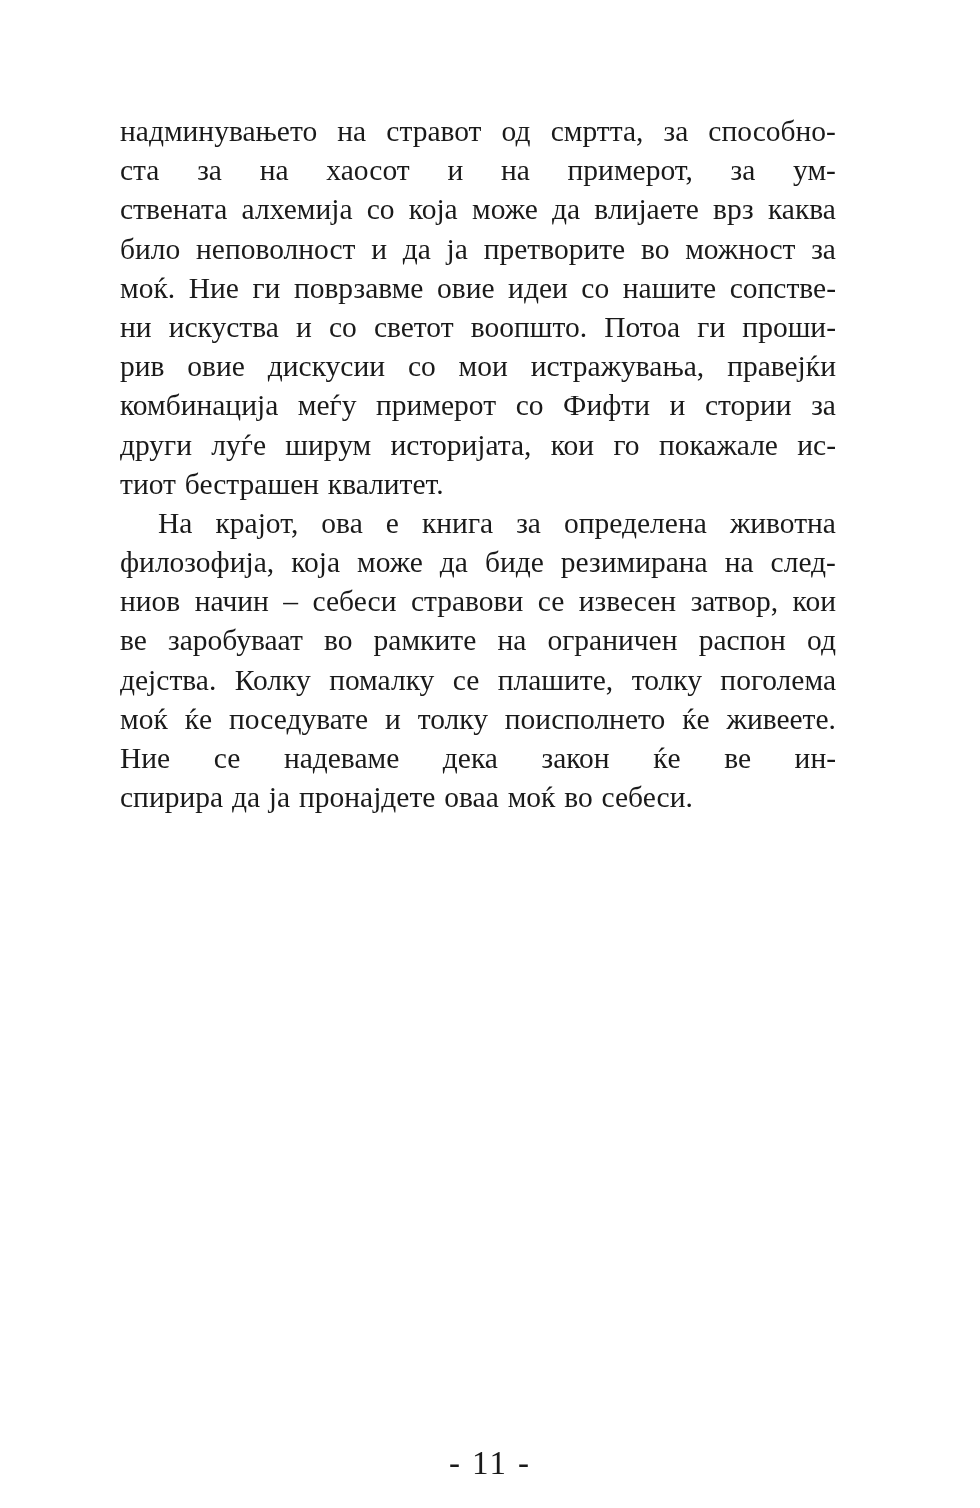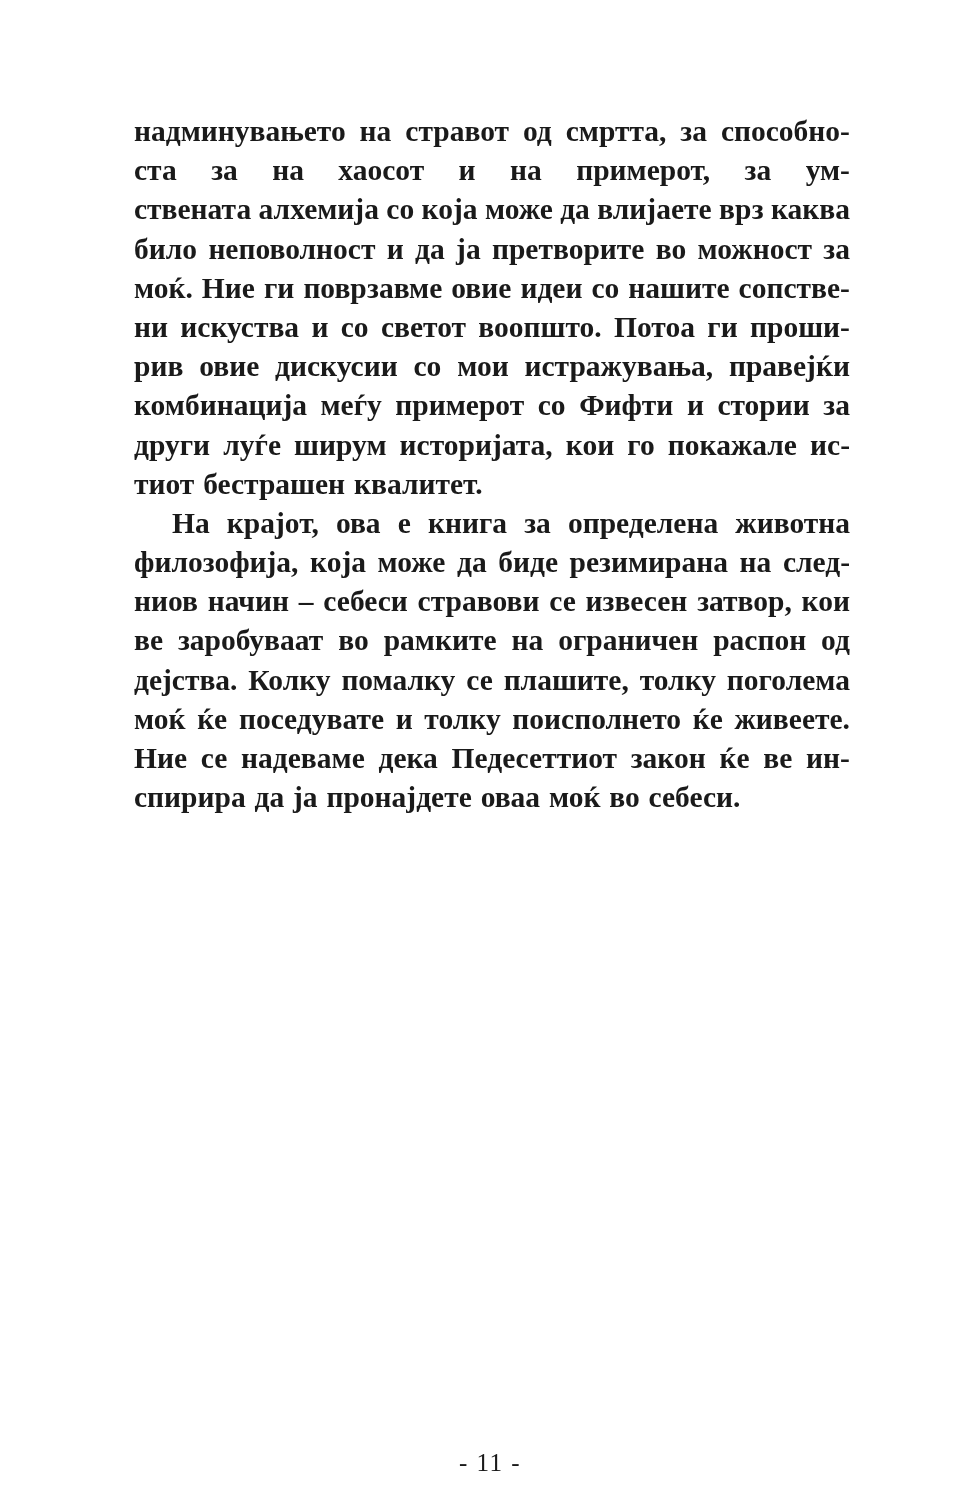--- a/index.html
+++ b/index.html
@@ -18,24 +18,23 @@
   }
 
   .page {
     position: absolute;
     inset: 0;
     background: #ffffff;
   }
 
   .text-block {
     position: absolute;
-    left: 134px;
+    left: 120px;
     top: 112px;
     width: 716px;
-    font-weight: bold;
   }
 
   
   .line {
     display: flex;
     width: 716px;
     height: 39.2px;
     align-items: baseline;
     font-size: 29.5px;
     line-height: 39.2px;
@@ -67,21 +66,21 @@
   .w {
     display: inline-block;
   }
 
   .page-number {
     position: absolute;
     left: 0;
     right: 0;
     top: 1448px;
     text-align: center;
-    font-size: 25px;
+    font-size: 33px;
     line-height: 30px;
     color: #1a1a1a;
     letter-spacing: 0.06em;
   }
 </style>
 </head>
 <body>
 
 <div class="page">
 
@@ -98,20 +97,20 @@
         <div class="line justify"><span class="w">други</span><span class="w">луѓе</span><span class="w">ширум</span><span class="w">историјата,</span><span class="w">кои</span><span class="w">го</span><span class="w">покажале</span><span class="w">ис-</span></div>
         <div class="line flush"><span class="w">тиот</span><span class="w">бестрашен</span><span class="w">квалитет.</span></div>
       </div>
       <div class="paragraph">
         <div class="line justify indent"><span class="w">На</span><span class="w">крајот,</span><span class="w">ова</span><span class="w">е</span><span class="w">книга</span><span class="w">за</span><span class="w">определена</span><span class="w">животна</span></div>
         <div class="line justify"><span class="w">филозофија,</span><span class="w">која</span><span class="w">може</span><span class="w">да</span><span class="w">биде</span><span class="w">резимирана</span><span class="w">на</span><span class="w">след-</span></div>
         <div class="line justify"><span class="w">ниов</span><span class="w">начин</span><span class="w">–</span><span class="w">себеси</span><span class="w">стравови</span><span class="w">се</span><span class="w">извесен</span><span class="w">затвор,</span><span class="w">кои</span></div>
         <div class="line justify"><span class="w">ве</span><span class="w">заробуваат</span><span class="w">во</span><span class="w">рамките</span><span class="w">на</span><span class="w">ограничен</span><span class="w">распон</span><span class="w">од</span></div>
         <div class="line justify"><span class="w">дејства.</span><span class="w">Колку</span><span class="w">помалку</span><span class="w">се</span><span class="w">плашите,</span><span class="w">толку</span><span class="w">поголема</span></div>
         <div class="line justify"><span class="w">моќ</span><span class="w">ќе</span><span class="w">поседувате</span><span class="w">и</span><span class="w">толку</span><span class="w">поисполнето</span><span class="w">ќе</span><span class="w">живеете.</span></div>
-        <div class="line justify"><span class="w">Ние</span><span class="w">се</span><span class="w">надеваме</span><span class="w">дека</span><span class="w">Педесеттиот</span><span class="w">закон</span><span class="w">ќе</span><span class="w">ве</span><span class="w">ин-</span></div>
+        <div class="line justify"><span class="w">Ние</span><span class="w">се</span><span class="w">надеваме</span><span class="w">дека</span><span class="w">закон</span><span class="w">ќе</span><span class="w">ве</span><span class="w">ин-</span></div>
         <div class="line flush"><span class="w">спирира</span><span class="w">да</span><span class="w">ја</span><span class="w">пронајдете</span><span class="w">оваа</span><span class="w">моќ</span><span class="w">во</span><span class="w">себеси.</span></div>
       </div>
     </div>
 
   <div class="page-number">- 11 -</div>
 
 </div>
 
 </body></html>

